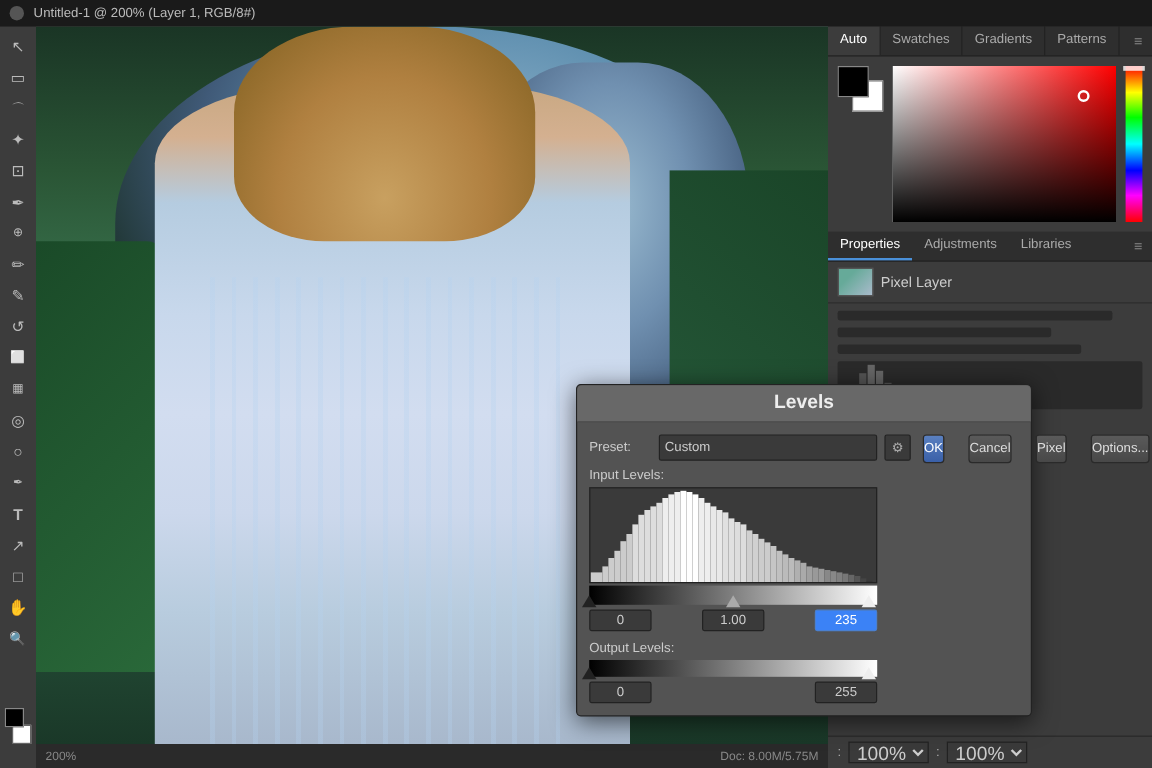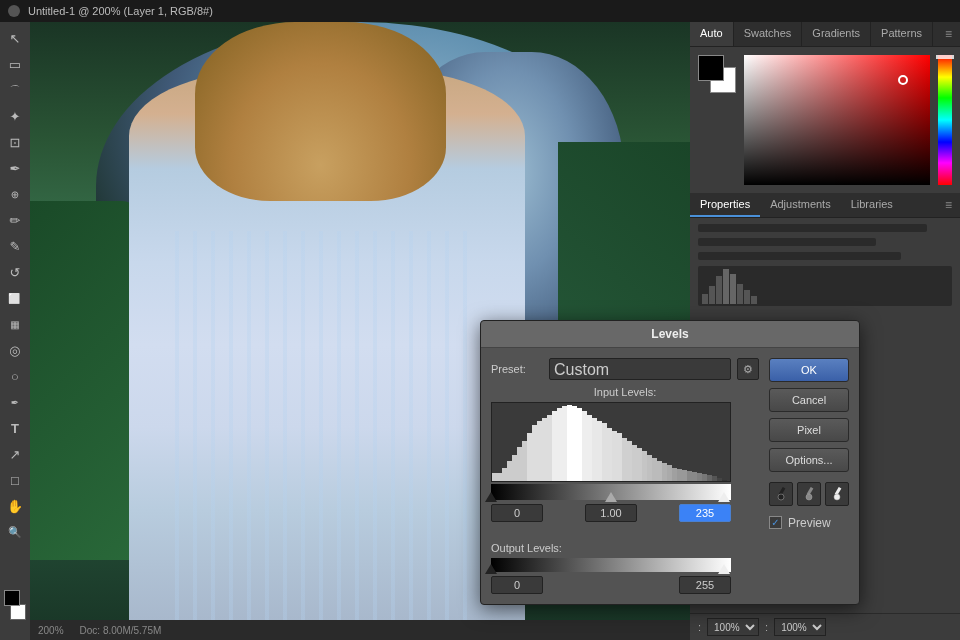--- a/index.html
+++ b/index.html
@@ -81,20 +81,21 @@
     #status-bar {
       position: absolute;
       bottom: 0; left: 30px; right: 270px;
       height: 20px;
       background: #2a2a2a;
       display: flex; align-items: center;
       padding: 0 8px;
       font-size: 10px;
       color: #888;
       gap: 16px;
+      justify-content: space-between;
     }
 
     
     #right-panel {
       position: absolute;
       top: 22px; right: 0;
       width: 270px;
       bottom: 0;
       background: #3c3c3c;
       display: flex;
@@ -235,82 +236,81 @@
       background: #535353;
       border: 1px solid #222;
       border-radius: 4px;
       box-shadow: 0 4px 20px rgba(0,0,0,0.6);
       z-index: 100;
     }
     .dialog-title-bar {
       background: #686868;
       padding: 6px 10px;
       text-align: center;
-      font-size: 12px;
+      font-size: 16px;
       font-weight: 600;
       color: #eee;
       border-radius: 4px 4px 0 0;
       border-bottom: 1px solid #444;
       cursor: move;
     }
     .dialog-body {
       display: flex;
       padding: 10px;
       gap: 0;
     }
     .dialog-left {
       flex: 1;
     }
     .dialog-right {
       width: 90px;
       display: flex;
-      flex-direction: column;
-      gap: 6px;
+      flex-direction: row;
+      gap: 20px;
       padding-left: 10px;
     }
 
     .preset-row, .channel-row {
       display: flex;
       align-items: center;
       gap: 6px;
       margin-bottom: 6px;
     }
     .row-label {
       font-size: 11px;
       color: #ccc;
       min-width: 52px;
     }
     .preset-select {
       flex: 1;
       height: 22px;
       background: #3a3a3a;
       border: 1px solid #222;
       color: #ccc;
-      font-size: 16px;
+      font-size: 11px;
       padding: 0 4px;
       border-radius: 2px;
       appearance: none;
       -webkit-appearance: none;
     }
     .gear-btn {
       width: 22px; height: 22px;
       background: #3a3a3a;
       border: 1px solid #222;
       border-radius: 2px;
       display: flex; align-items: center; justify-content: center;
       cursor: pointer;
       color: #aaa;
       font-size: 11px;
     }
 
     .input-levels-label {
       font-size: 11px;
       color: #ccc;
       margin-bottom: 4px;
-      text-align: center;
     }
 
     
     .histogram-container {
       width: 240px;
       height: 80px;
       background: #3a3a3a;
       border: 1px solid #222;
       position: relative;
       overflow: hidden;
@@ -356,21 +356,21 @@
     }
     .input-val.highlighted {
       background: #3b82f6;
       color: #fff;
       border-color: #4a80d0;
     }
 
     .output-levels-label {
       font-size: 11px;
       color: #ccc;
-      margin-top: 20px;
+      margin-top: 8px;
       margin-bottom: 4px;
     }
     .output-slider-track {
       width: 240px;
       height: 14px;
       background: linear-gradient(to right, #000 0%, #fff 100%);
       position: relative;
     }
     .output-values-row {
       display: flex;
@@ -439,21 +439,21 @@
       gap: 6px;
       border-top: 1px solid #2a2a2a;
       font-size: 11px;
       color: #aaa;
     }
     .mini-select {
       height: 18px;
       background: #3a3a3a;
       border: 1px solid #222;
       color: #ccc;
-      font-size: 10px;
+      font-size: 16px;
       padding: 0 2px;
     }
   </style>
 </head>
 <body>
 
 <div id="top-bar">
   <span class="close-btn"></span>
   <span class="tab-title">Untitled-1 @ 200% (Layer 1, RGB/8#)</span>
 </div>
@@ -537,20 +537,24 @@
     </div>
   </div>
 
   <div class="props-tabs">
     <div class="props-tab active">Properties</div>
     <div class="props-tab">Adjustments</div>
     <div class="props-tab">Libraries</div>
     <div class="props-options">≡</div>
   </div>
 
+  <div class="pixel-layer-row">
+    <div class="pixel-layer-thumb"></div>
+    <span>Pixel Layer</span>
+  </div>
 
   <div style="flex:1; background:#3c3c3c; padding:6px 8px; overflow:hidden;">
 
     <div style="height:8px; background:#2a2a2a; border-radius:2px; margin-bottom:6px; width:90%;"></div>
     <div style="height:8px; background:#2a2a2a; border-radius:2px; margin-bottom:6px; width:70%;"></div>
     <div style="height:8px; background:#2a2a2a; border-radius:2px; margin-bottom:6px; width:80%;"></div>
 
     <div style="height:40px; background:#2a2a2a; border-radius:2px; margin-bottom:6px; width:100%; display:flex; align-items:flex-end; padding:2px 4px; gap:1px;">
       <div style="width:6px;height:10px;background:#555;"></div>
       <div style="width:6px;height:18px;background:#555;"></div>

